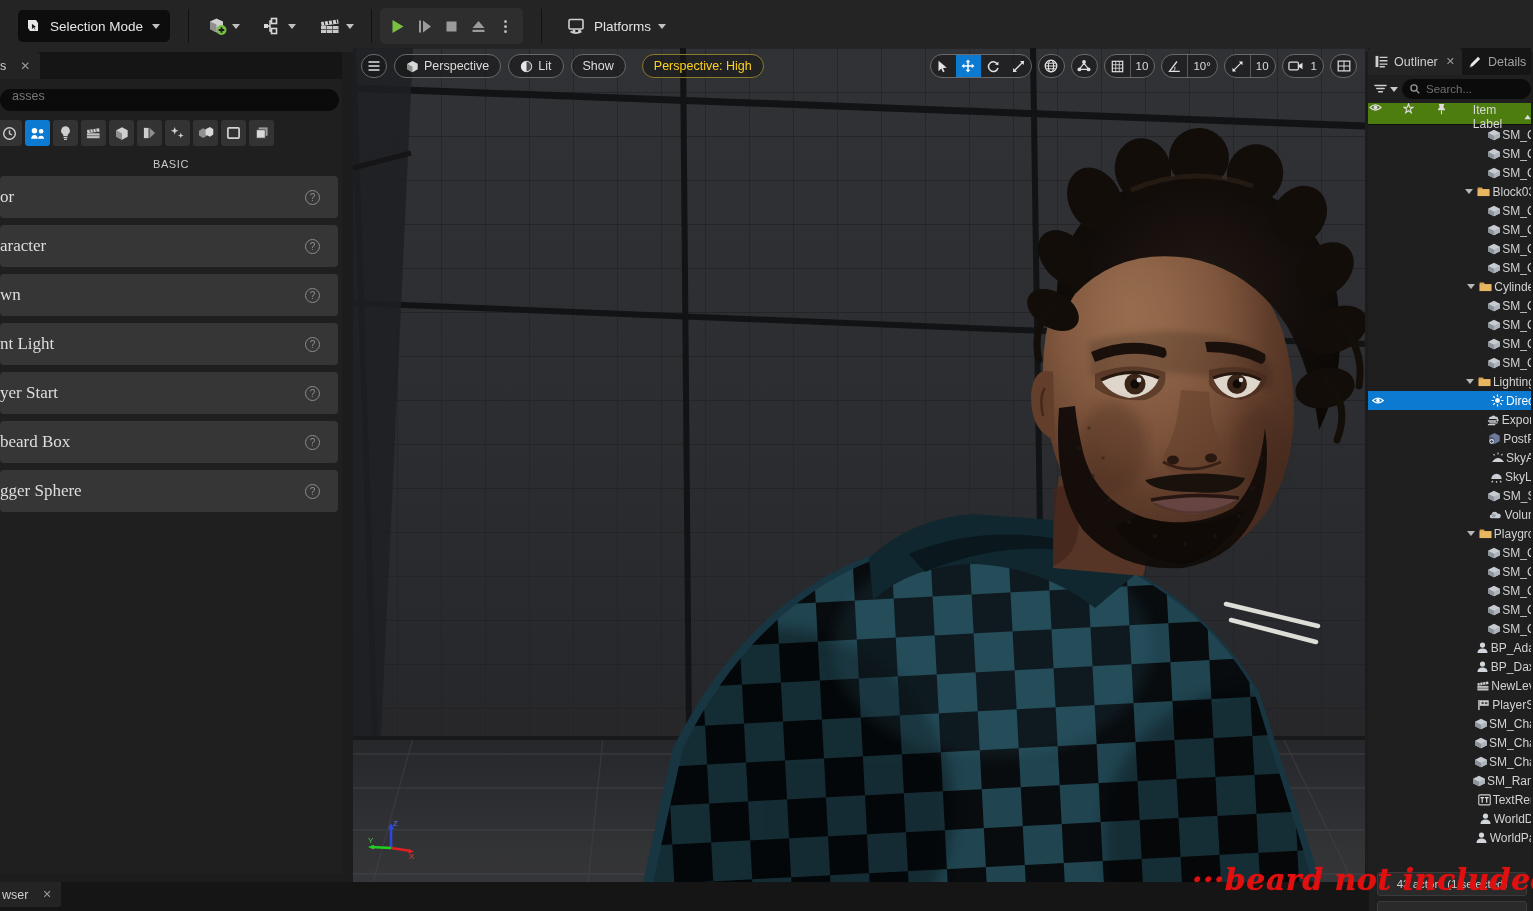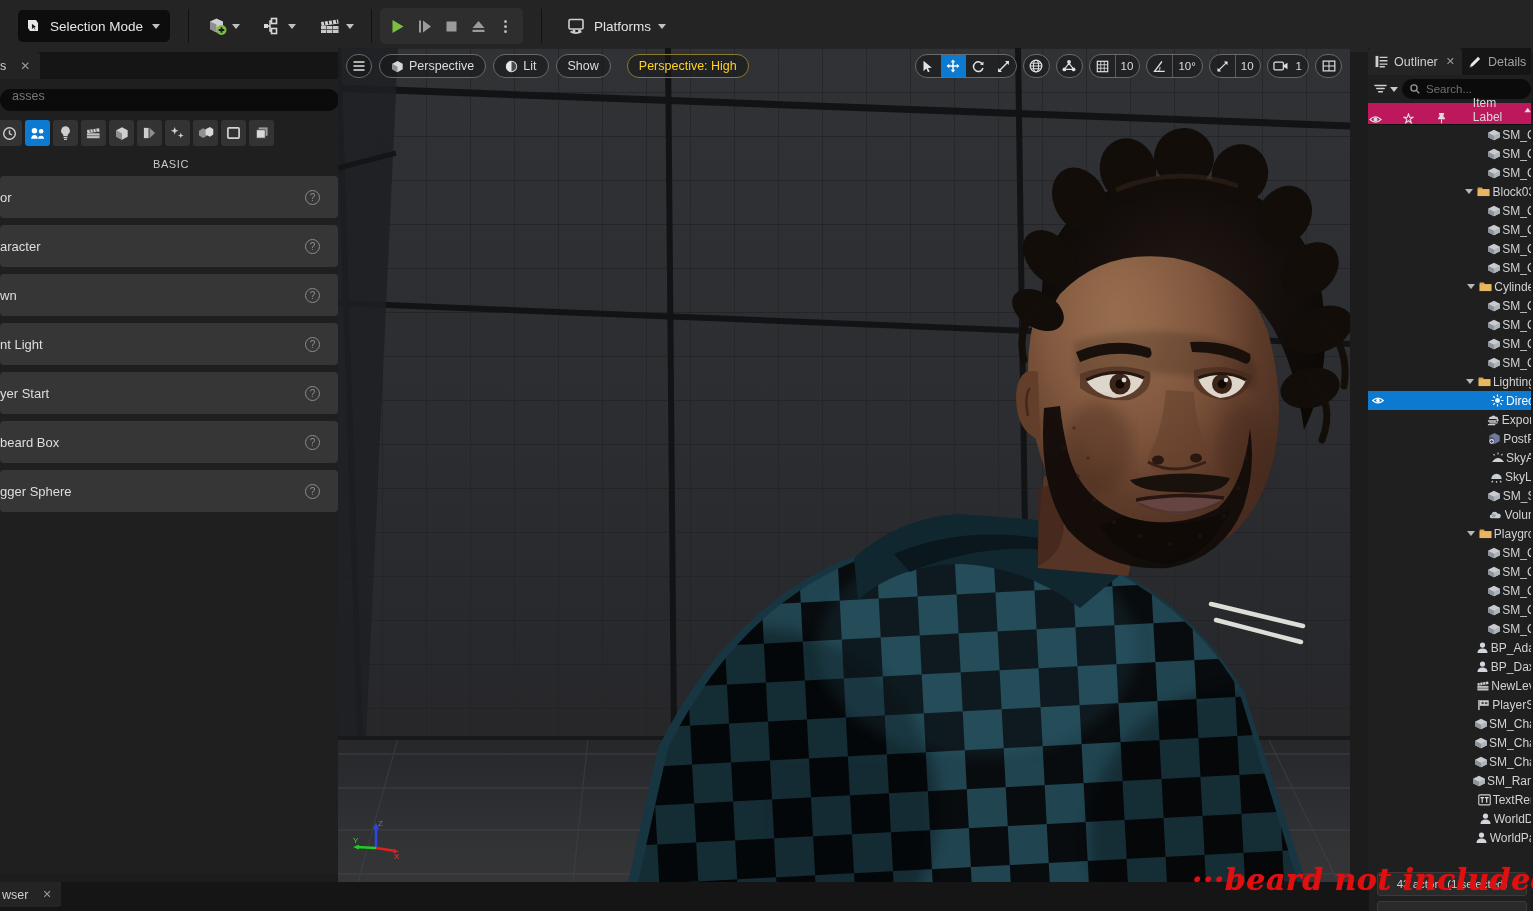--- a/index.html
+++ b/index.html
@@ -31,26 +31,26 @@
   .tab .x { font-size:12px; color:#9a9a9a; cursor:pointer; }
   .searchbar { margin:10px 3px 0 0; height:22px; background:#0b0b0b; border-radius:11px;
      display:flex; align-items:flex-start; padding:0 12px; font-size:12.5px; color:#777; }
   .catrow { display:flex; gap:3px; padding:9px 0 0 0; }
   .caticon { width:25px;height:26px;background:#333;border-radius:3px;display:flex;align-items:center;justify-content:center;cursor:pointer;}
   .caticon.active { background:#0c7ad1; }
   .basiclabel { text-align:center; font-size:11px; letter-spacing:0.6px; color:#c9c9c9; padding:12px 0 6px 0; }
   .placelist { padding:0 4px 0 0; }
   .placeitem { height:42px; margin-bottom:7px; background:#363636; border-radius:4px;
      display:flex; align-items:center; justify-content:space-between; padding:0 18px 0 0; cursor:pointer;}
-  .placeitem .nm { font-size:13px; color:#dedede; padding-left:0; }
+  .placeitem .nm { font-size:17px; color:#dedede; padding-left:0;font-family:Liberation Serif, serif; }
   .helpq { width:15px;height:15px;border-radius:50%;border:1.4px solid #8c8c8c;color:#8c8c8c;
      font-size:10px; display:flex;align-items:center;justify-content:center; }
 
   
-  .viewport { position:absolute; left:338px; top:48px; width:1012px; height:834px; overflow:hidden;
+  .viewport { position:absolute; left:353px; top:48px; width:1012px; height:834px; overflow:hidden;
      background:#7f1d1d; }
   .vp-scene { position:absolute; inset:0; }
   .vp-toolbar { position:absolute; left:0; top:0; width:100%; height:36px; display:flex;
      align-items:center; padding:0 8px; z-index:6; }
   .vpb { height:24px; border:1px solid #6a6a6a; border-radius:12px; background:rgba(22,22,22,0.55);
      display:flex; align-items:center; gap:5px; padding:0 11px; font-size:12.5px; color:#dcdcdc; margin-right:7px; cursor:pointer;}
   .vpb.hamburger { width:26px; padding:0; justify-content:center; }
   .vpb.scal { border-color:#8a7a2a; color:#ffd21e; }
   .vp-right { position:absolute; right:8px; top:6px; display:flex; align-items:center; z-index:6; }
   .vgrp { display:flex; align-items:center; border:1px solid #6a6a6a; border-radius:12px;
@@ -63,21 +63,21 @@
   
   .rightpanel { position:absolute; left:1368px; top:48px; width:163px; height:863px; background:#1f1f1f; overflow:hidden;}
   .rp-tabrow { height:27px; background:#151515; display:flex; align-items:flex-end; }
   .rp-tab { height:27px; display:flex; align-items:center; gap:6px; padding:0 7px; font-size:12.5px; color:#cfcfcf; cursor:pointer;}
   .rp-tab.active { background:#242424; border-top-left-radius:3px;border-top-right-radius:3px;}
   .rp-tab.inactive { color:#a0a0a0; }
   .rp-search { height:28px; display:flex; align-items:center; padding:0 0 0 6px; gap:4px; }
   .filter-ic { display:flex; align-items:center; gap:2px; cursor:pointer; }
   .sfield { flex:1; height:20px; background:#0b0b0b; border-radius:10px; display:flex; align-items:center;
      gap:6px; padding:0 8px; font-size:11.5px; color:#6f6f6f; }
-  .colhdr { height:22px; background:#be185d; display:flex; align-items:flex-end; border-bottom:1px solid #0f0f0f;gap:18px;}
+  .colhdr { height:22px; background:#4d7c0f; display:flex; align-items:flex-start; border-bottom:1px solid #0f0f0f;gap:18px;}
   .colhdr .c { width:18px; display:flex; align-items:center; justify-content:center; cursor:pointer;}
   .colhdr .lab { font-size:12px; color:#d8d8d8; padding-left:6px; display:flex; align-items:center; gap:5px;}
   .tree { position:relative; }
   .row { height:19px; display:flex; align-items:center; font-size:12px; color:#d2d2d2; white-space:nowrap; cursor:pointer;}
   .row.sel { background:#0c7ad1; color:#fff; }
   .row .eyecol { width:22px; display:flex; align-items:center; justify-content:center; }
   .row .ind { display:inline-block; }
   .row .ic { width:17px; display:flex; align-items:center; justify-content:center; flex:none;}
   .row .tx { overflow:hidden; }
   .tri { width:0;height:0;border-left:4.5px solid transparent;border-right:4.5px solid transparent;

